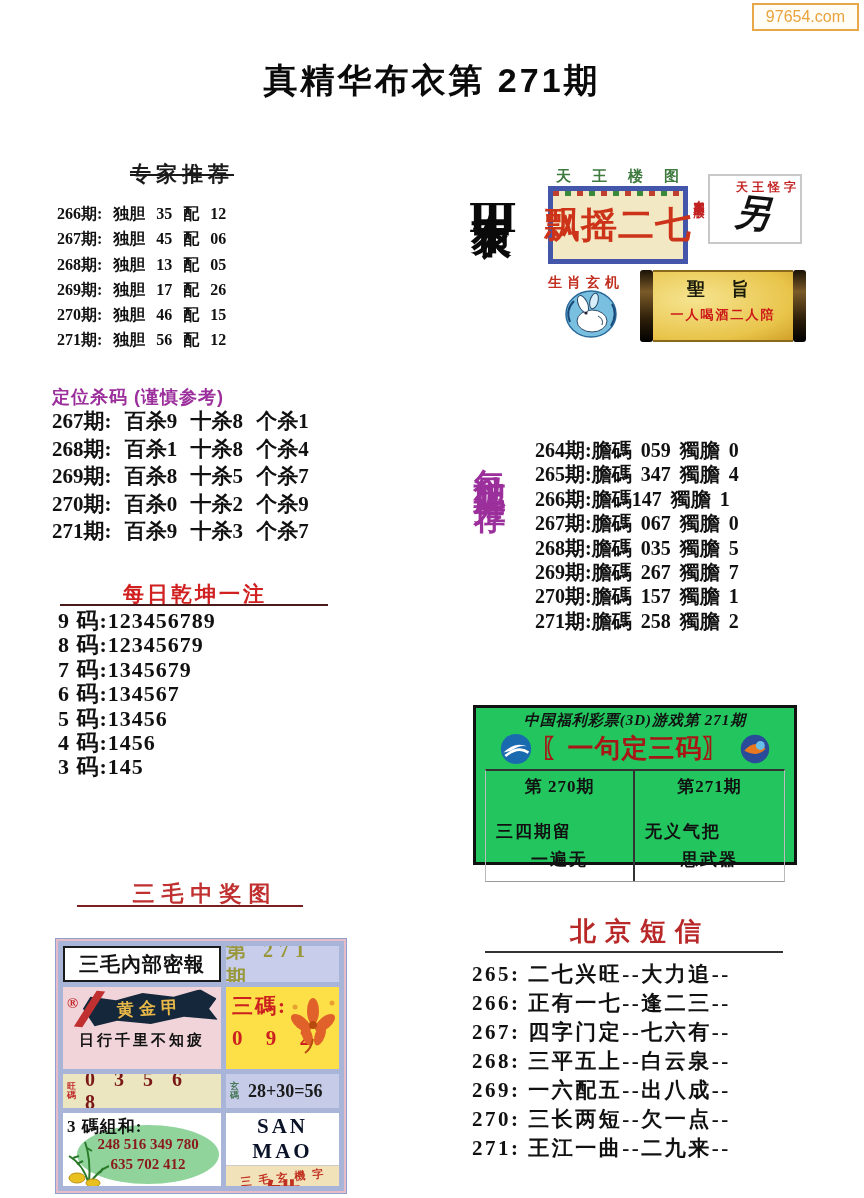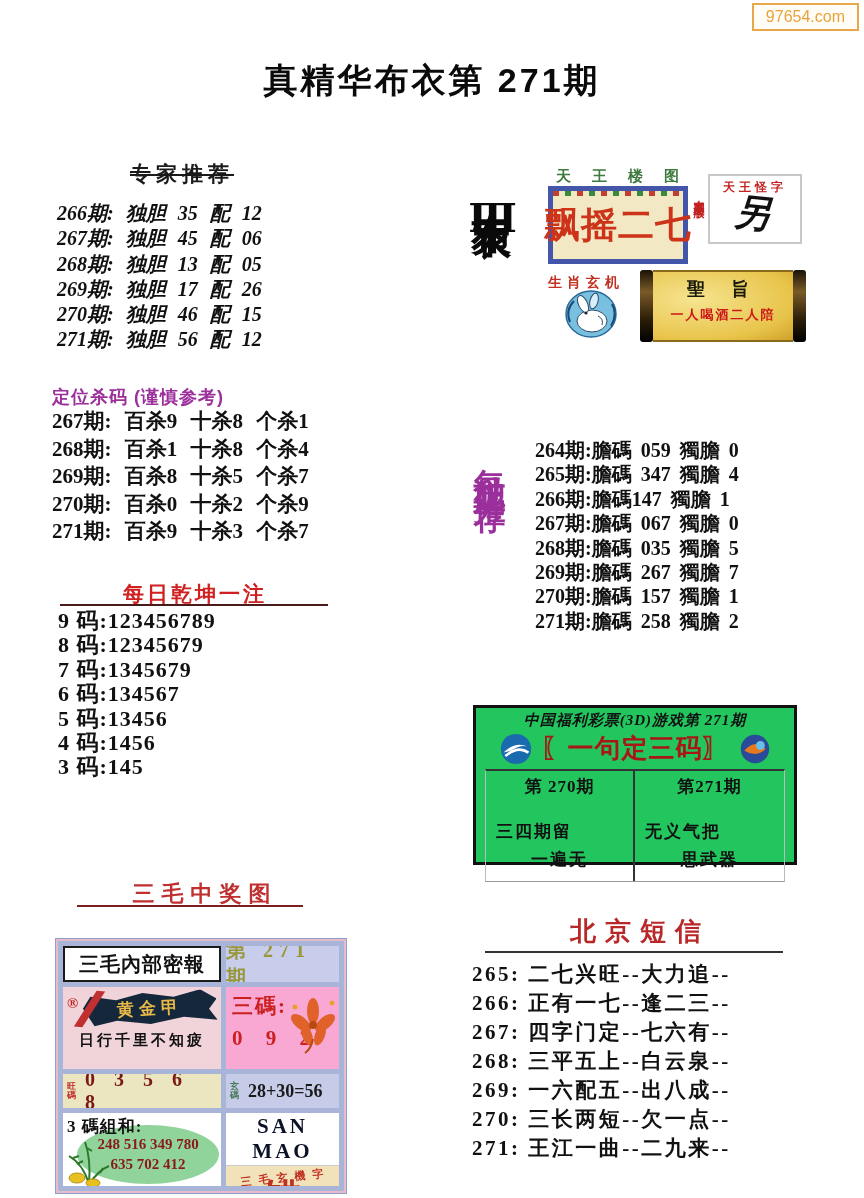--- a/index.html
+++ b/index.html
@@ -10,21 +10,21 @@
   .watermark{position:absolute;top:3px;right:5px;border:2px solid #e8a84a;color:#e8a33d;
              font-family:"Liberation Sans",sans-serif;font-size:16px;padding:3px 12px;background:#fffdf6;}
 
   
   .main-title{position:absolute;top:58px;left:0;width:100%;margin:0;text-align:center;
               font-family:"Liberation Sans",sans-serif;font-size:34px;font-weight:900;letter-spacing:3px;color:#0a0a0a;}
 
   
   .expert-title{position:absolute;left:130px;top:160px;font-family:"Liberation Sans",sans-serif;
                 font-size:21px;font-weight:900;letter-spacing:5px;color:#1a1a1a;text-decoration:line-through;}
-  .expert-rows{position:absolute;left:57px;top:201px;font-size:20px;font-weight:600;line-height:25.3px;word-spacing:7px;font-style:italic;}
+  .expert-rows{position:absolute;left:57px;top:201px;font-size:16px;font-weight:600;line-height:25.3px;word-spacing:7px;}
   .kill-title{position:absolute;left:52px;top:385px;color:#9b2f9b;font-weight:bold;
               font-family:"Liberation Sans",sans-serif;font-size:18px;letter-spacing:1px;}
   .kill-rows{position:absolute;left:52px;top:408px;font-size:21px;font-weight:600;line-height:27.6px;word-spacing:8px;}
   .daily-title{position:absolute;left:55px;top:580px;width:280px;text-align:center;color:#d02020;
                font-size:21px;font-weight:bold;letter-spacing:3px;}
   .daily-underline{position:absolute;left:60px;top:604px;width:268px;height:2px;background:#4a1a1a;}
   .daily-rows{position:absolute;left:58px;top:609px;font-size:22px;font-weight:bold;line-height:24.4px;letter-spacing:1px;}
 
   
   .sanmao-title{position:absolute;left:75px;top:879px;width:260px;text-align:center;color:#c03030;
@@ -40,21 +40,21 @@
             font-size:20px;font-weight:bold;letter-spacing:6px;}
   .sm-gold{background:#f0d4da;position:relative;}
   .gold-flag{margin:5px 4px 0 20px;height:33px;background:#15273a;color:#e8b848;font-weight:bold;
              font-size:17px;letter-spacing:5px;display:flex;align-items:center;justify-content:center;
              transform:rotate(-3deg);
              clip-path:polygon(0% 40%,6% 5%,25% 20%,45% 2%,68% 18%,88% 0%,100% 30%,94% 60%,100% 95%,75% 80%,50% 97%,25% 82%,8% 95%);}
   .reg-mark{position:absolute;left:4px;top:8px;color:#c02020;font-size:15px;font-weight:bold;z-index:2;}
   .red-slash{position:absolute;left:22px;top:4px;width:9px;height:36px;background:#c03030;
              transform:skewX(-28deg) rotate(6deg);z-index:2;}
   .sm-slogan{margin-top:6px;text-align:center;font-weight:bold;font-size:15px;letter-spacing:3px;color:#111;}
-  .sm-three{background:#f9a8d4;position:relative;padding:5px 6px;}
+  .sm-three{background:#fde047;position:relative;padding:5px 6px;}
   .three-label{color:#cc2020;font-size:21px;font-weight:bold;letter-spacing:2px;}
   .three-value{color:#cc2020;font-size:21px;font-weight:bold;letter-spacing:9px;margin-top:6px;}
   .flower-icon{position:absolute;right:0px;top:6px;}
   .sm-wang{background:#ece6c0;display:flex;align-items:center;padding:2px 4px;}
   .tiny-label{width:11px;font-size:9px;line-height:9.5px;font-weight:bold;word-break:break-all;margin-right:7px;}
   .tiny-red{color:#c03030;}
   .tiny-green{color:#4a7a5a;}
   .wang-value{font-size:20px;font-weight:bold;color:#7a1818;letter-spacing:7px;}
   .sm-formula{background:#c6cbe8;display:flex;align-items:center;padding:2px 4px;}
   .formula-value{font-size:18px;font-weight:bold;color:#1a1a1a;}
@@ -78,21 +78,21 @@
                    font-family:"Liberation Sans",sans-serif;font-size:15px;letter-spacing:21px;white-space:nowrap;}
   .banner{position:absolute;left:548px;top:186px;width:140px;height:78px;box-sizing:border-box;
           background:#f2e8c4;border:5px solid #4456aa;display:flex;align-items:center;justify-content:center;}
   .banner::before{content:"";position:absolute;left:0;top:0;right:0;height:5px;
           background:repeating-linear-gradient(90deg,#c04030 0 6px,#f2e8c4 6px 12px,#3a8a3a 12px 18px,#f2e8c4 18px 24px);}
   .banner-text{color:#cc3318;font-size:36px;font-weight:bold;letter-spacing:1px;white-space:nowrap;}
   .series-label{position:absolute;left:690px;top:189px;font-size:11px;font-weight:bold;color:#c22222;
                 letter-spacing:1px;background:#fff;padding:2px 1px;}
   .strange-box{position:absolute;left:708px;top:174px;width:94px;height:70px;background:#fff;
                border:2px solid #c8c8c8;box-sizing:border-box;text-align:center;}
-  .strange-title{color:#c22222;font-size:12px;font-weight:bold;letter-spacing:4px;margin-top:3px;}
+  .strange-title{color:#c22222;font-size:12px;font-weight:bold;letter-spacing:4px;margin-top:3px;text-align:right;}
   .strange-glyph{font-size:38px;font-weight:bold;line-height:1;margin-top:-2px;transform:skewX(-12deg) rotate(6deg);}
   .zodiac-label{position:absolute;left:548px;top:274px;color:#c23022;font-size:14px;font-weight:bold;letter-spacing:5px;}
   .rabbit-icon{position:absolute;left:562px;top:288px;}
   .scroll{position:absolute;left:640px;top:270px;width:166px;height:72px;display:flex;}
   .roll{width:13px;background:linear-gradient(180deg,#1a1206,#7a5a28 30%,#2a1c08 70%,#000);border-radius:3px;}
   .scroll-body{flex:1;background:radial-gradient(ellipse at 30% 40%,#f6e490,#e8c44a 70%,#d0a02a);
                border-top:2px solid #8a6a1a;border-bottom:2px solid #8a6a1a;text-align:center;padding-top:5px;box-sizing:border-box;}
   .scroll-title{font-size:18px;font-weight:bold;letter-spacing:26px;padding-left:16px;color:#1a1a0a;}
   .scroll-text{margin-top:5px;color:#cc1818;font-size:13px;font-weight:bold;letter-spacing:2px;}
 

